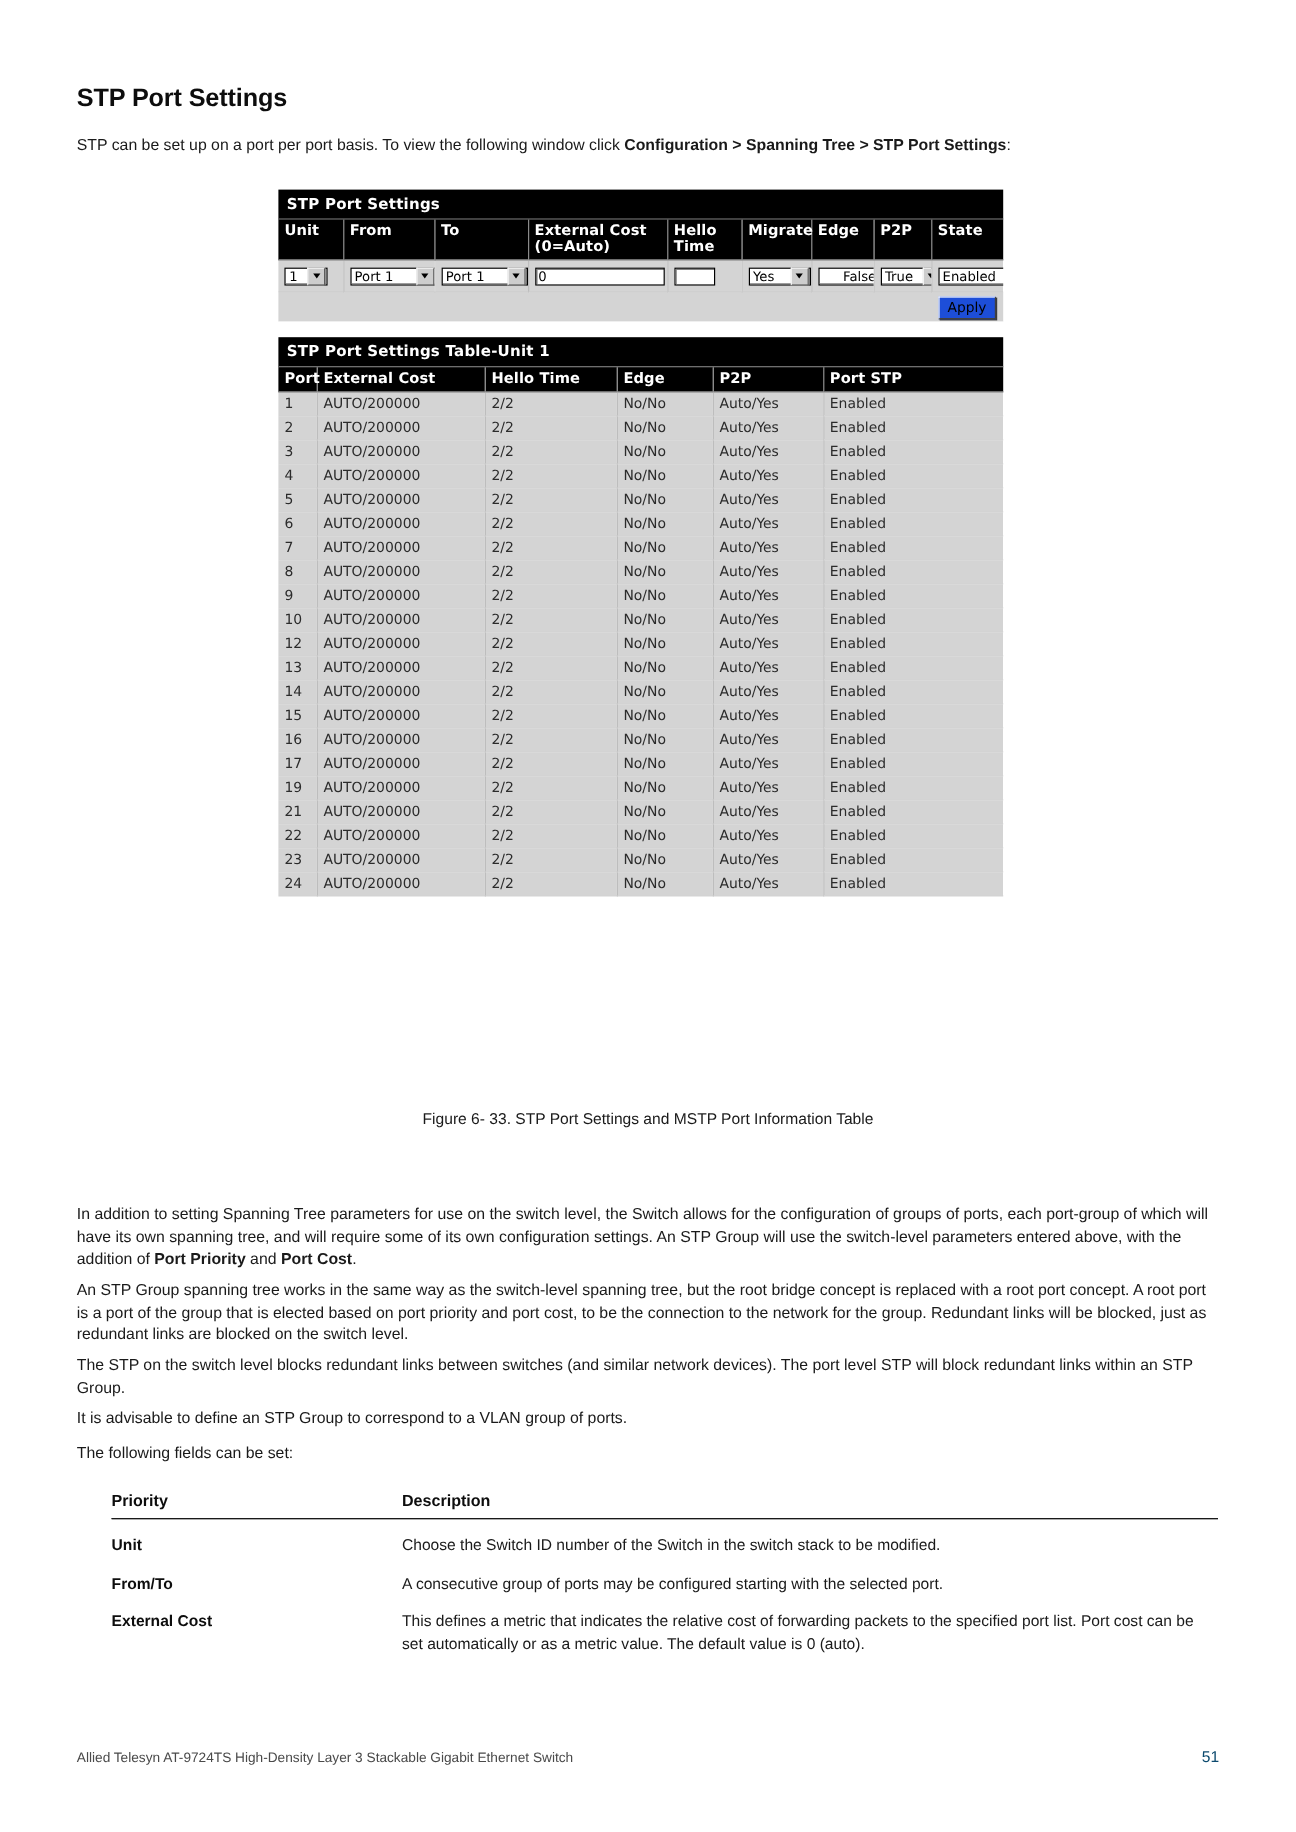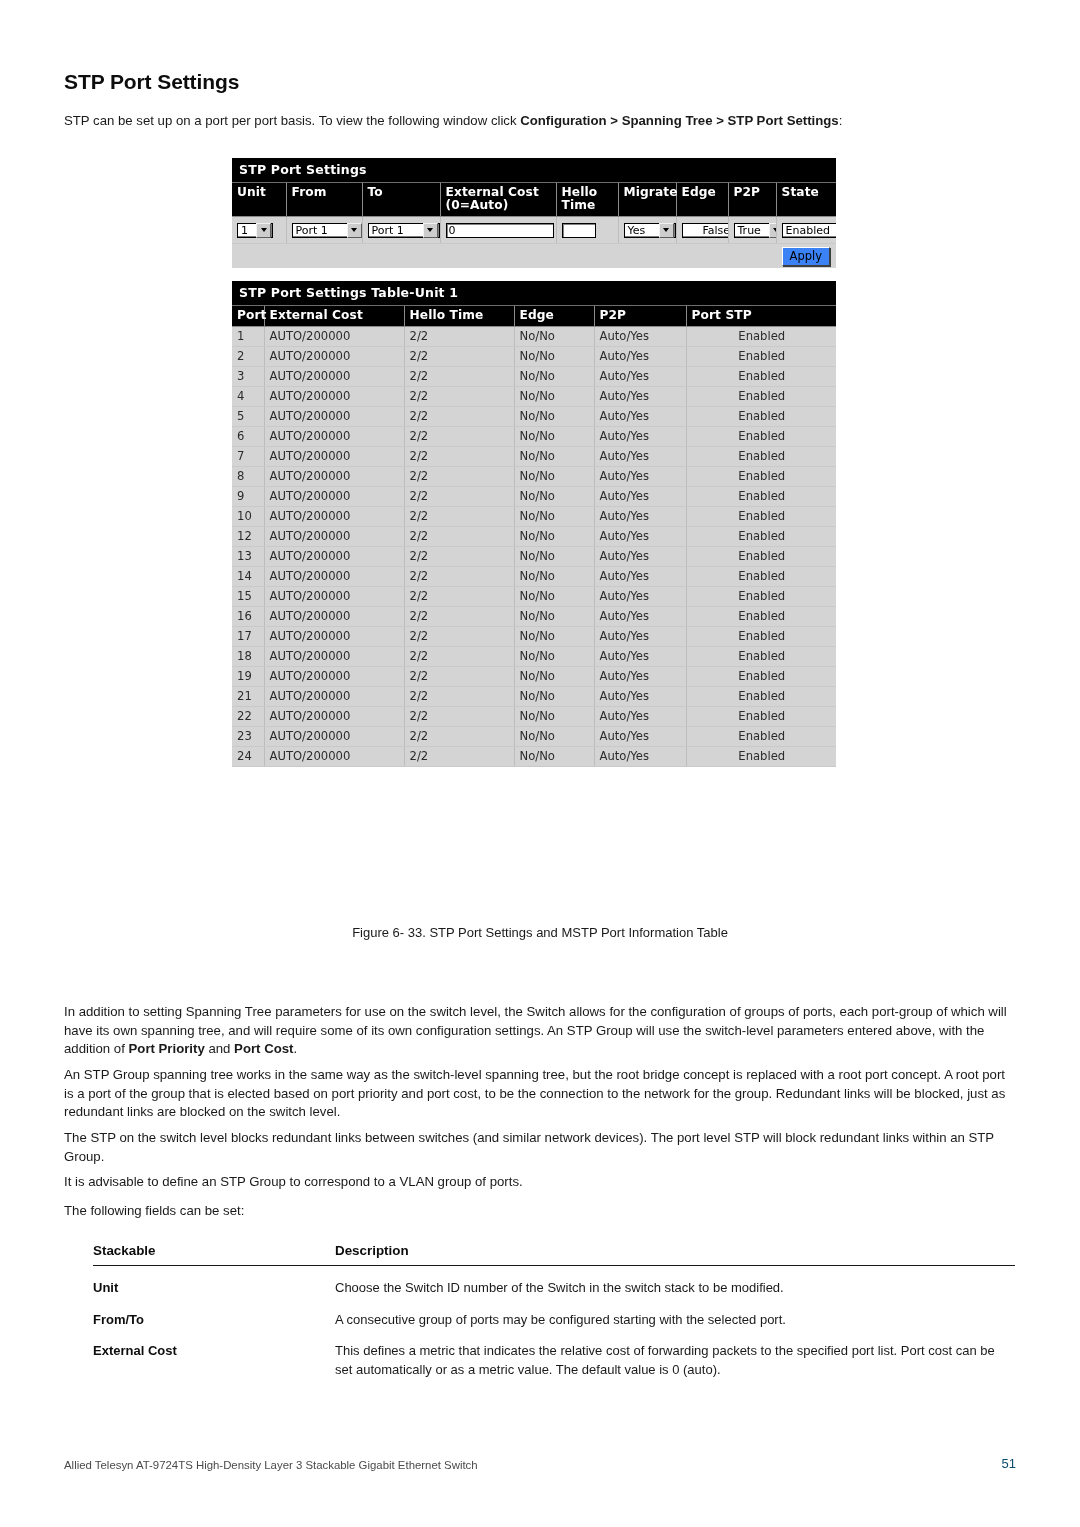--- a/index.html
+++ b/index.html
@@ -90,21 +90,21 @@
     padding: 2px 4px 2px 5px;
     border-right: 1px solid #bdbdbd;
     border-bottom: 1px solid #c9c9c9;
     font-size: 11.6px;
     line-height: 15px;
     vertical-align: middle;
     color: #2b2b2b;
     white-space: nowrap;
     overflow: hidden;
   }
-  table.ui td:last-child { border-right: none; text-align: center; }
+  table.ui td:last-child { border-right: none; }
 
   
   .formrow td {
     background: #d4d4d4;
     padding: 3px 4px 4px 4px;
     height: 22px;
   }
   .sel {
     display: inline-flex;
     align-items: center;
@@ -166,21 +166,21 @@
   .applyrow {
     background: #d4d4d4;
     width: 604px;
     box-sizing: border-box;
     text-align: right;
     padding: 3px 6px 4px 0;
     height: 24px;
   }
   .btn {
     display: inline-block;
-    background: #3b82f6;
+    background: #1d4ed8;
     border: 1px solid #404040;
     border-top-color: #ffffff;
     border-left-color: #ffffff;
     box-shadow: 1px 1px 0 #3b3b3b;
     font-size: 11.5px;
     line-height: 14px;
     padding: 1px 7px 2px 7px;
     color: #000;
     font-family: "DejaVu Sans", sans-serif;
   }
@@ -500,28 +500,20 @@
             </tr>
             <tr>
               <td>17</td>
               <td>AUTO/200000</td>
               <td>2/2</td>
               <td>No/No</td>
               <td>Auto/Yes</td>
               <td>Enabled</td>
             </tr>
             <tr>
-              <td>18</td>
-              <td>AUTO/200000</td>
-              <td>2/2</td>
-              <td>No/No</td>
-              <td>Auto/Yes</td>
-              <td>Enabled</td>
-            </tr>
-            <tr>
               <td>19</td>
               <td>AUTO/200000</td>
               <td>2/2</td>
               <td>No/No</td>
               <td>Auto/Yes</td>
               <td>Enabled</td>
             </tr>
             <tr>
               <td>21</td>
               <td>AUTO/200000</td>
@@ -565,21 +557,21 @@
   <p class="para p1"><span>In addition to setting Spanning Tree parameters for use on the switch level, the Switch allows for the configuration of groups of ports, each port-group of which will have its own spanning tree, and will require some of its own configuration settings. An STP Group will use the switch-level parameters entered above, with the addition of </span><b>Port Priority</b><span> and </span><b>Port Cost</b><span>.</span></p>
 
   <p class="para p2">An STP Group spanning tree works in the same way as the switch-level spanning tree, but the root bridge concept is replaced with a root port concept. A root port is a port of the group that is elected based on port priority and port cost, to be the connection to the network for the group. Redundant links will be blocked, just as redundant links are blocked on the switch level.</p>
   <p class="para p3">The STP on the switch level blocks redundant links between switches (and similar network devices). The port level STP will block redundant links within an STP Group.</p>
   <p class="para p4">It is advisable to define an STP Group to correspond to a VLAN group of ports.</p>
   <p class="para p5">The following fields can be set:</p>
 
   <table class="ptable">
     <thead>
       <tr>
-        <th class="c1">Stackable</th>
+        <th class="c1">Priority</th>
         <th>Description</th>
       </tr>
     </thead>
     <tbody id="param-rows">
         <tr>
           <td class="pname">Unit</td>
           <td>Choose the Switch ID number of the Switch in the switch stack to be modified.</td>
         </tr>
         <tr>
           <td class="pname">From/To</td>

